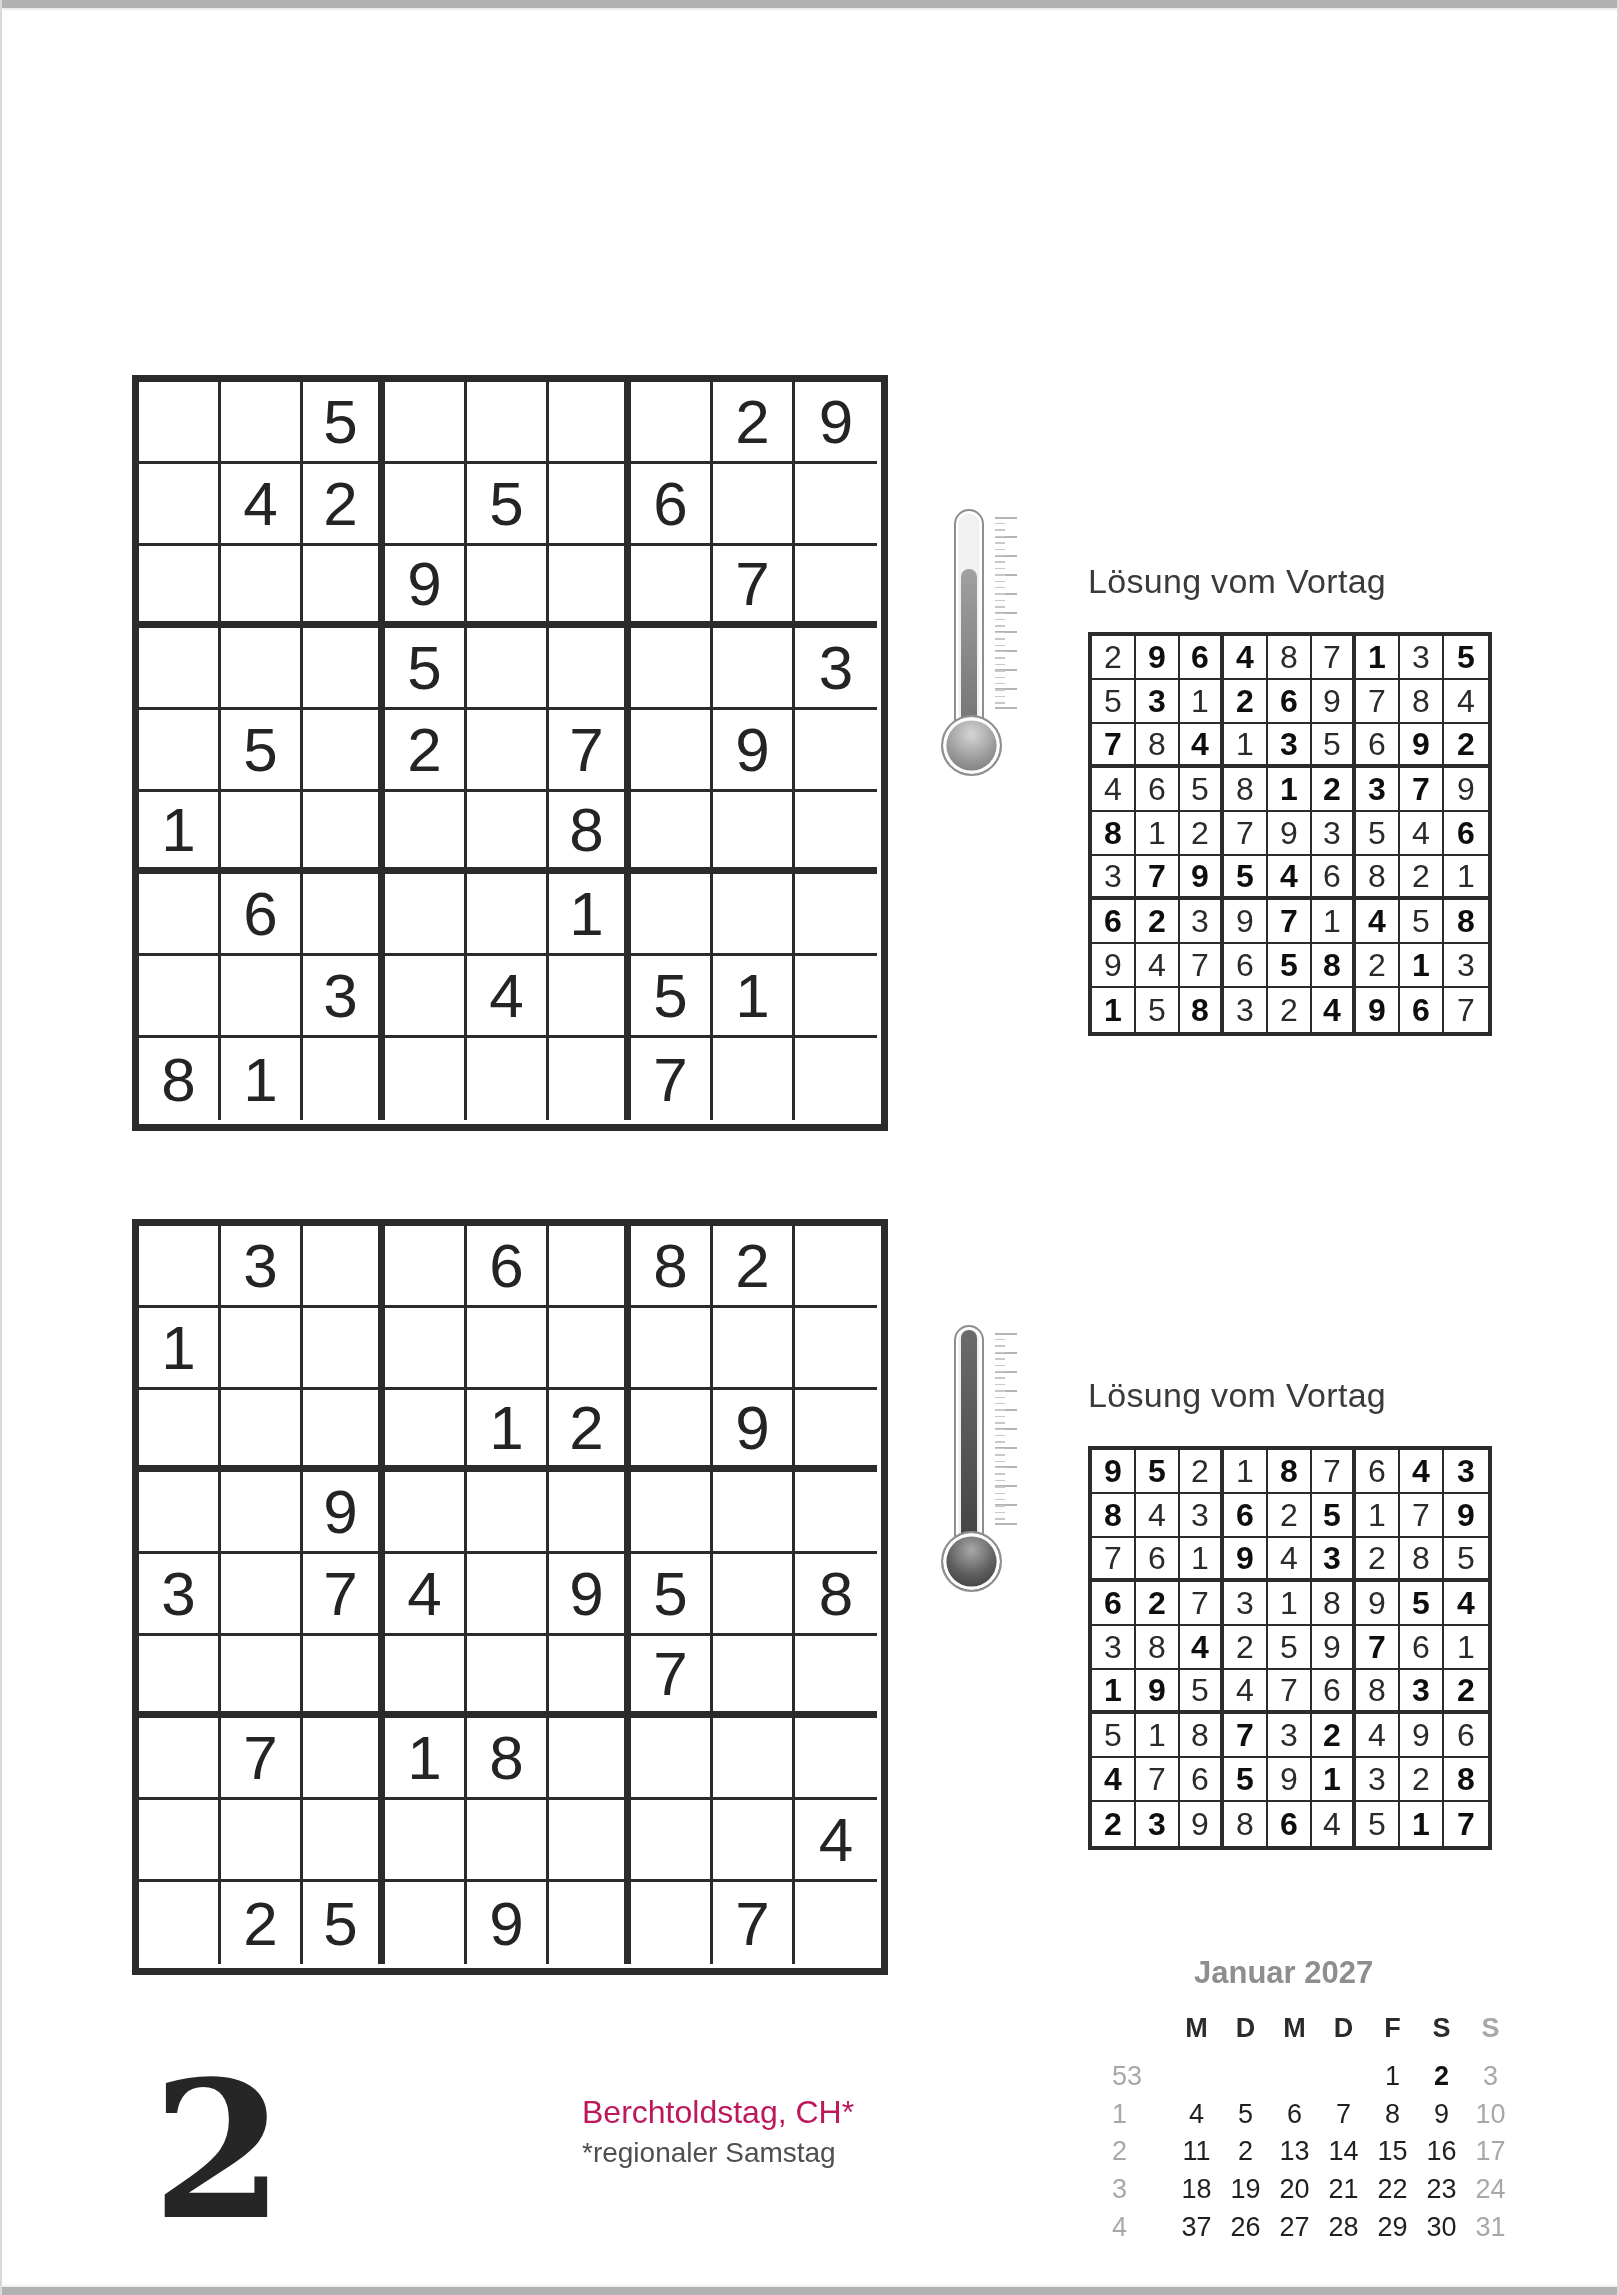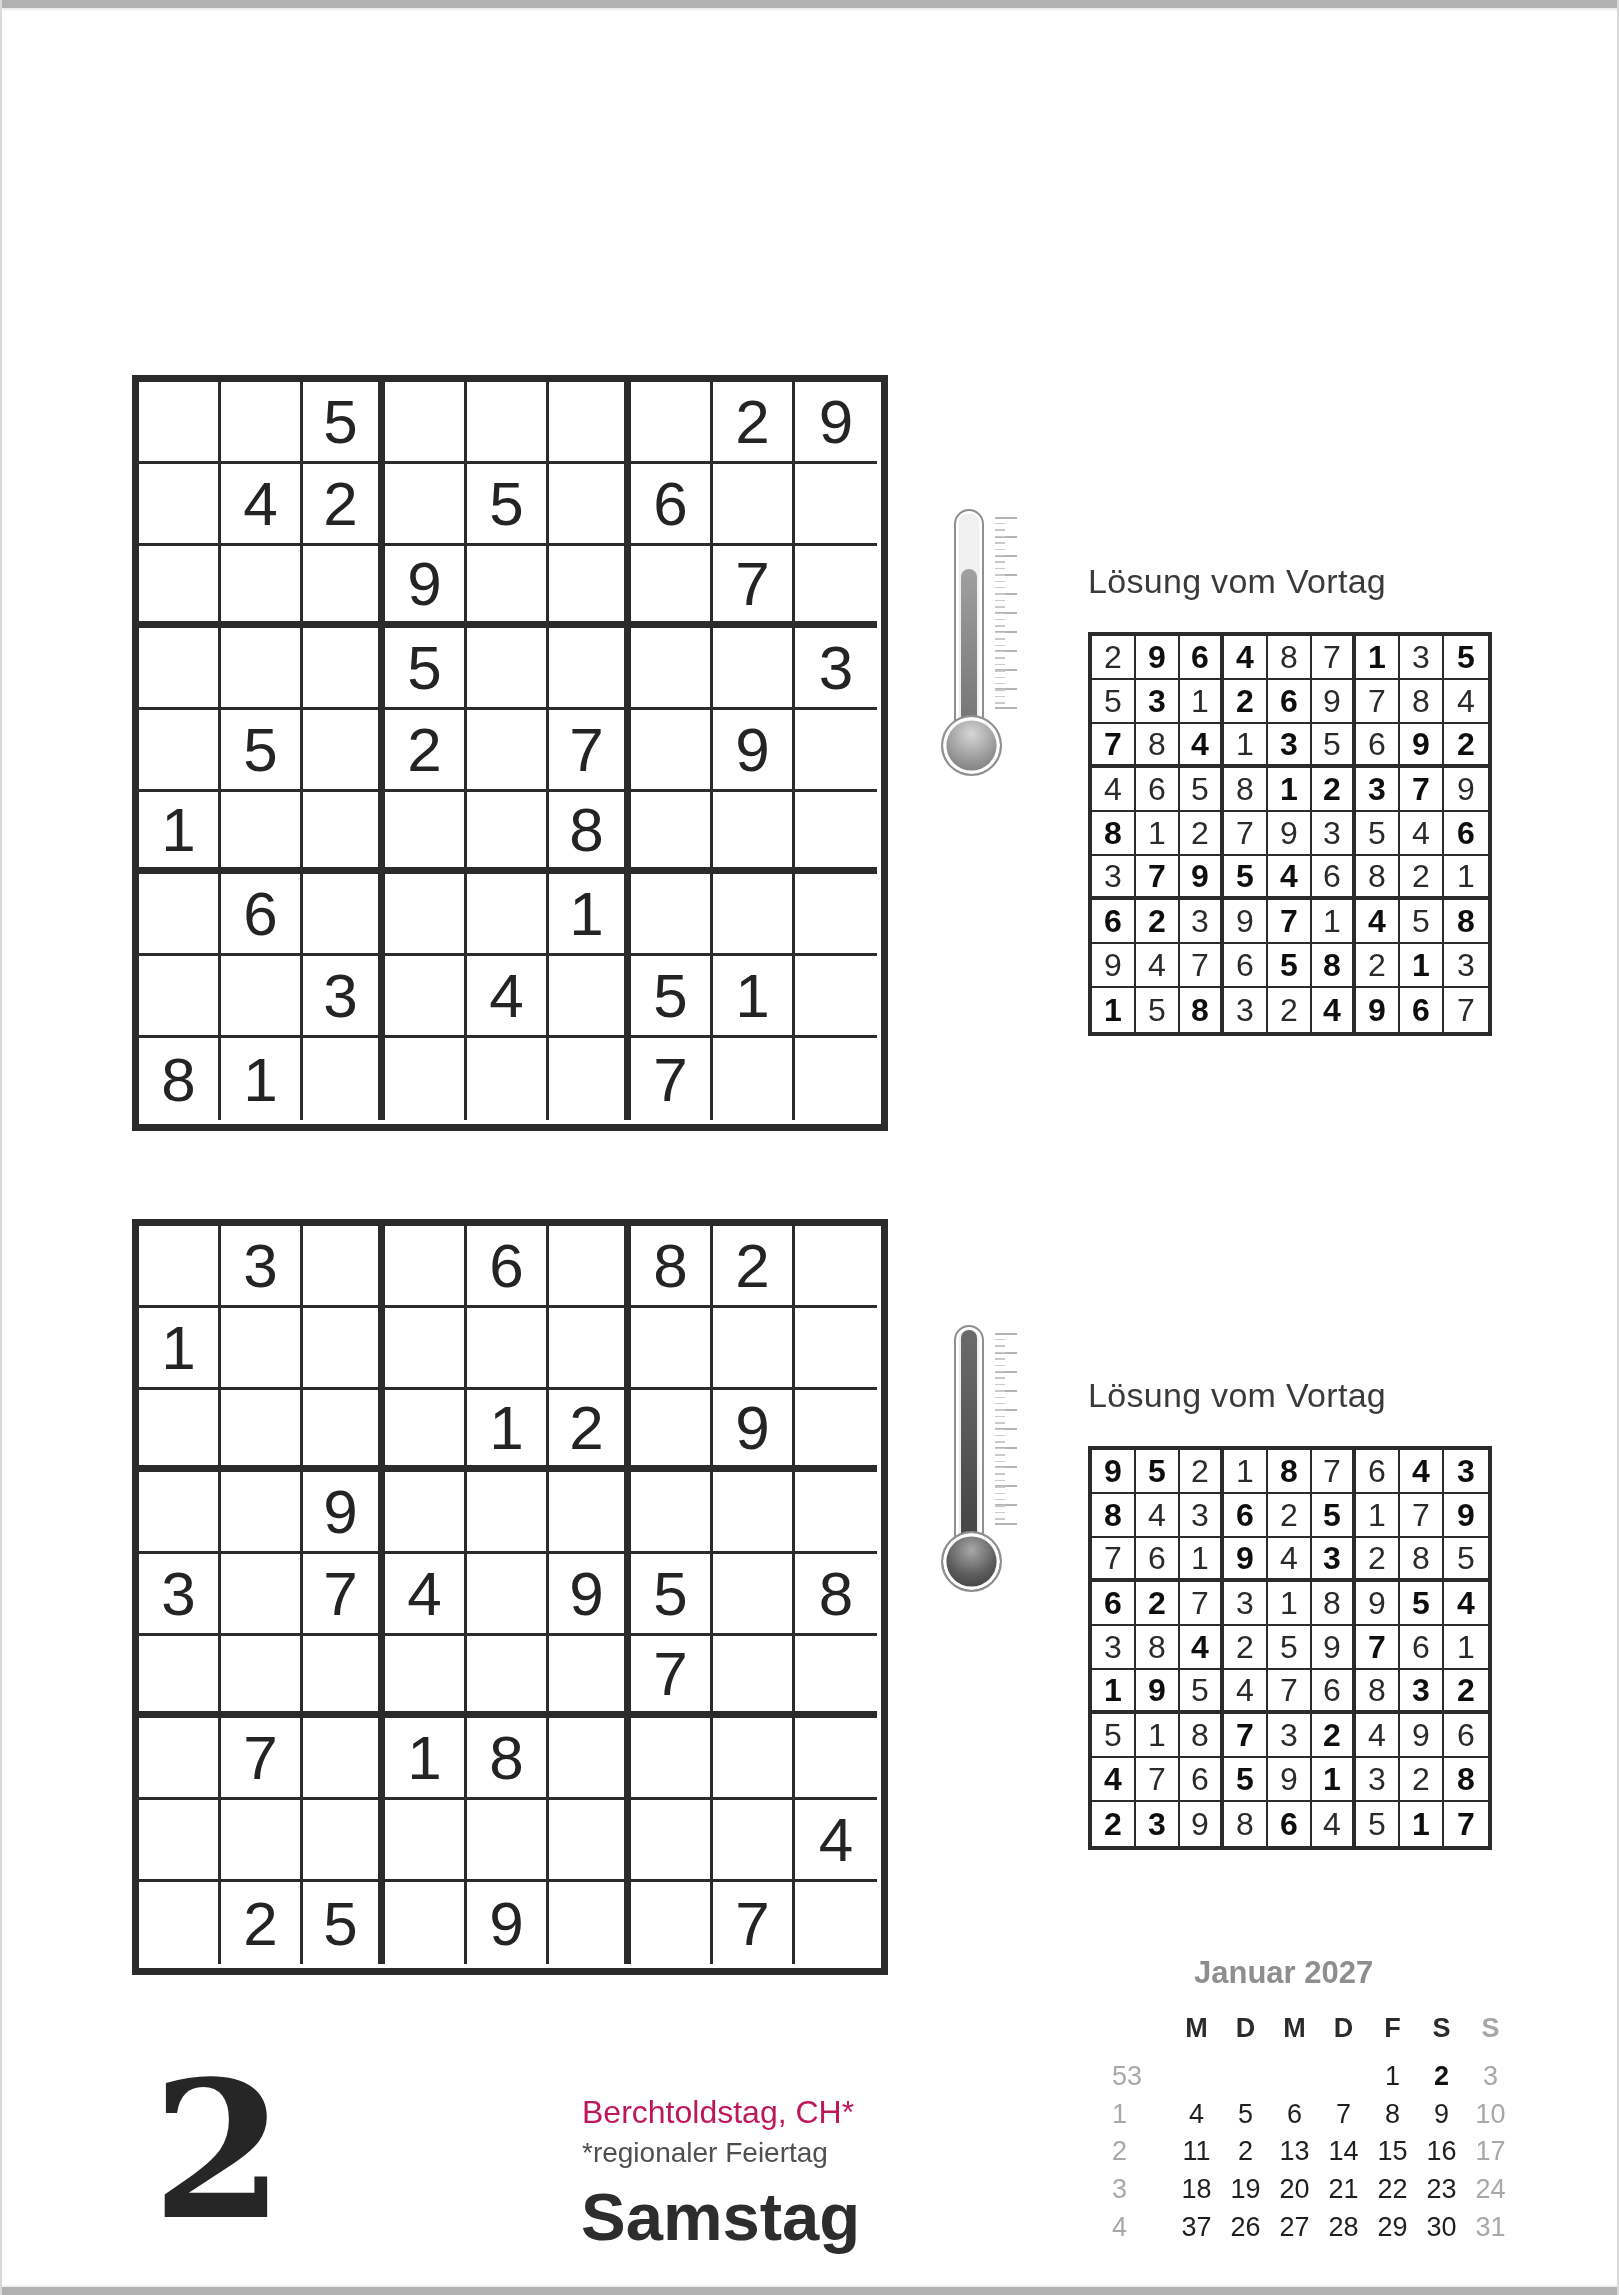--- a/index.html
+++ b/index.html
@@ -535,18 +535,17 @@
         <span class="day">27</span>
         <span class="day">28</span>
         <span class="day">29</span>
         <span class="day">30</span>
         <span class="day sun">31</span>
       </div>
     </div>
 
   <div class="big-day">2</div>
   <div class="holiday">Berchtoldstag, CH*</div>
-  <div class="holiday-note">*regionaler Feiertag</div>
-  <div class="weekday-name">Samstag</div>
+  <div class="holiday-note">*regionaler Samstag</div>
 
   <div class="edge-bar bottom"></div>
 </div>
 
 
 </body></html>

